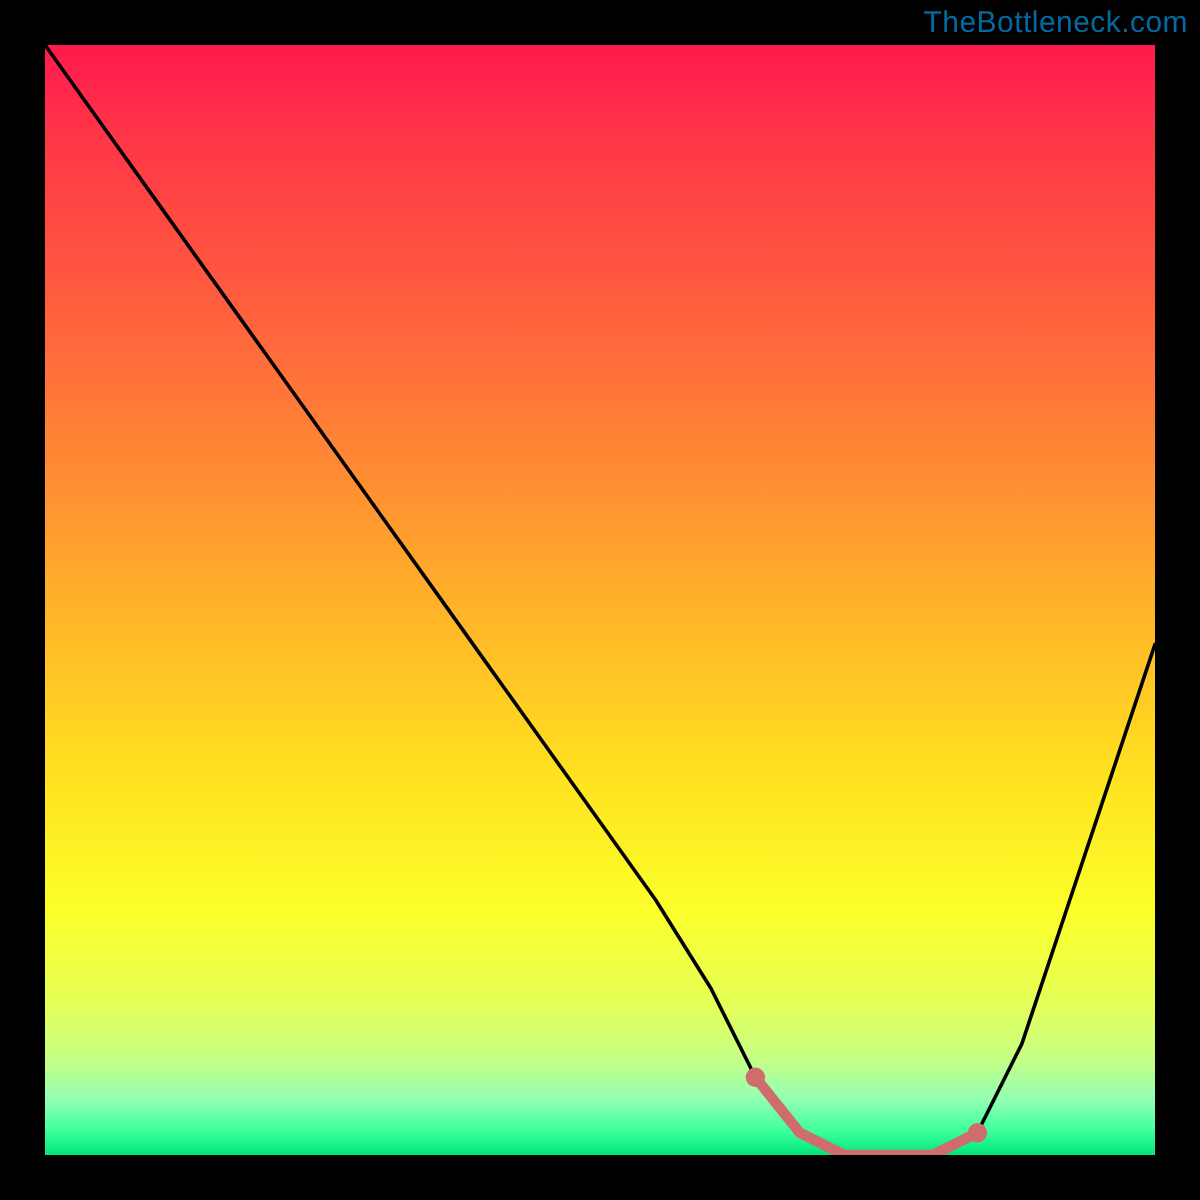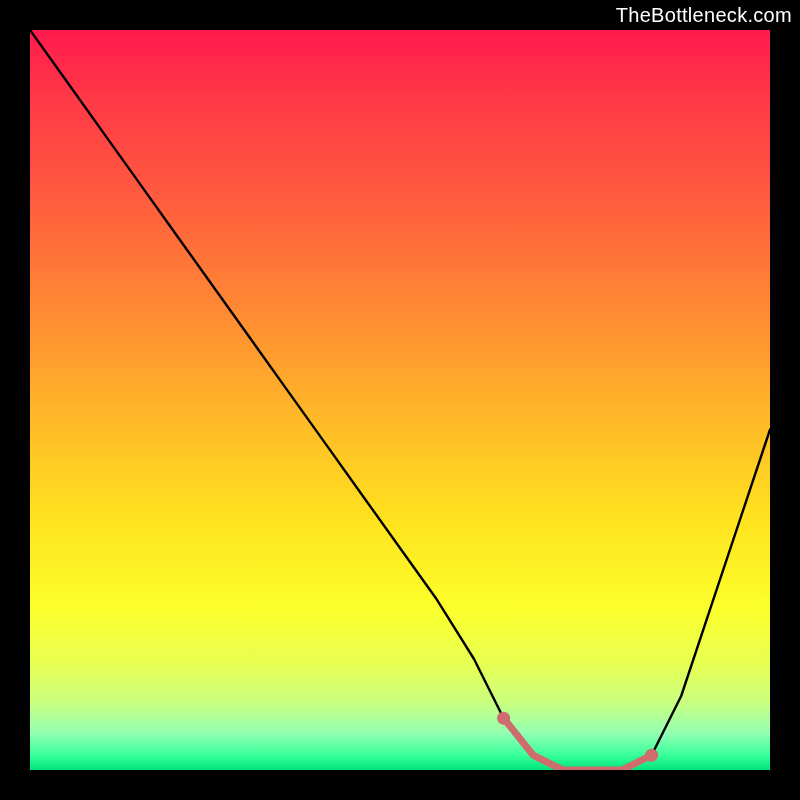--- a/index.html
+++ b/index.html
@@ -52,21 +52,21 @@
     left: 0;
     top: 0;
     width: 740px;
     height: 740px;
     display: block;
   }
   .watermark {
     position: absolute;
     top: 4px;
     right: 8px;
-    color: #ffffff;
+    color: #0369a1;
     font-size: 20px;
     letter-spacing: 0.3px;
     font-weight: 500;
     user-select: none;
   }
 </style>
 </head>
 <body>
 
 <div class="frame">

